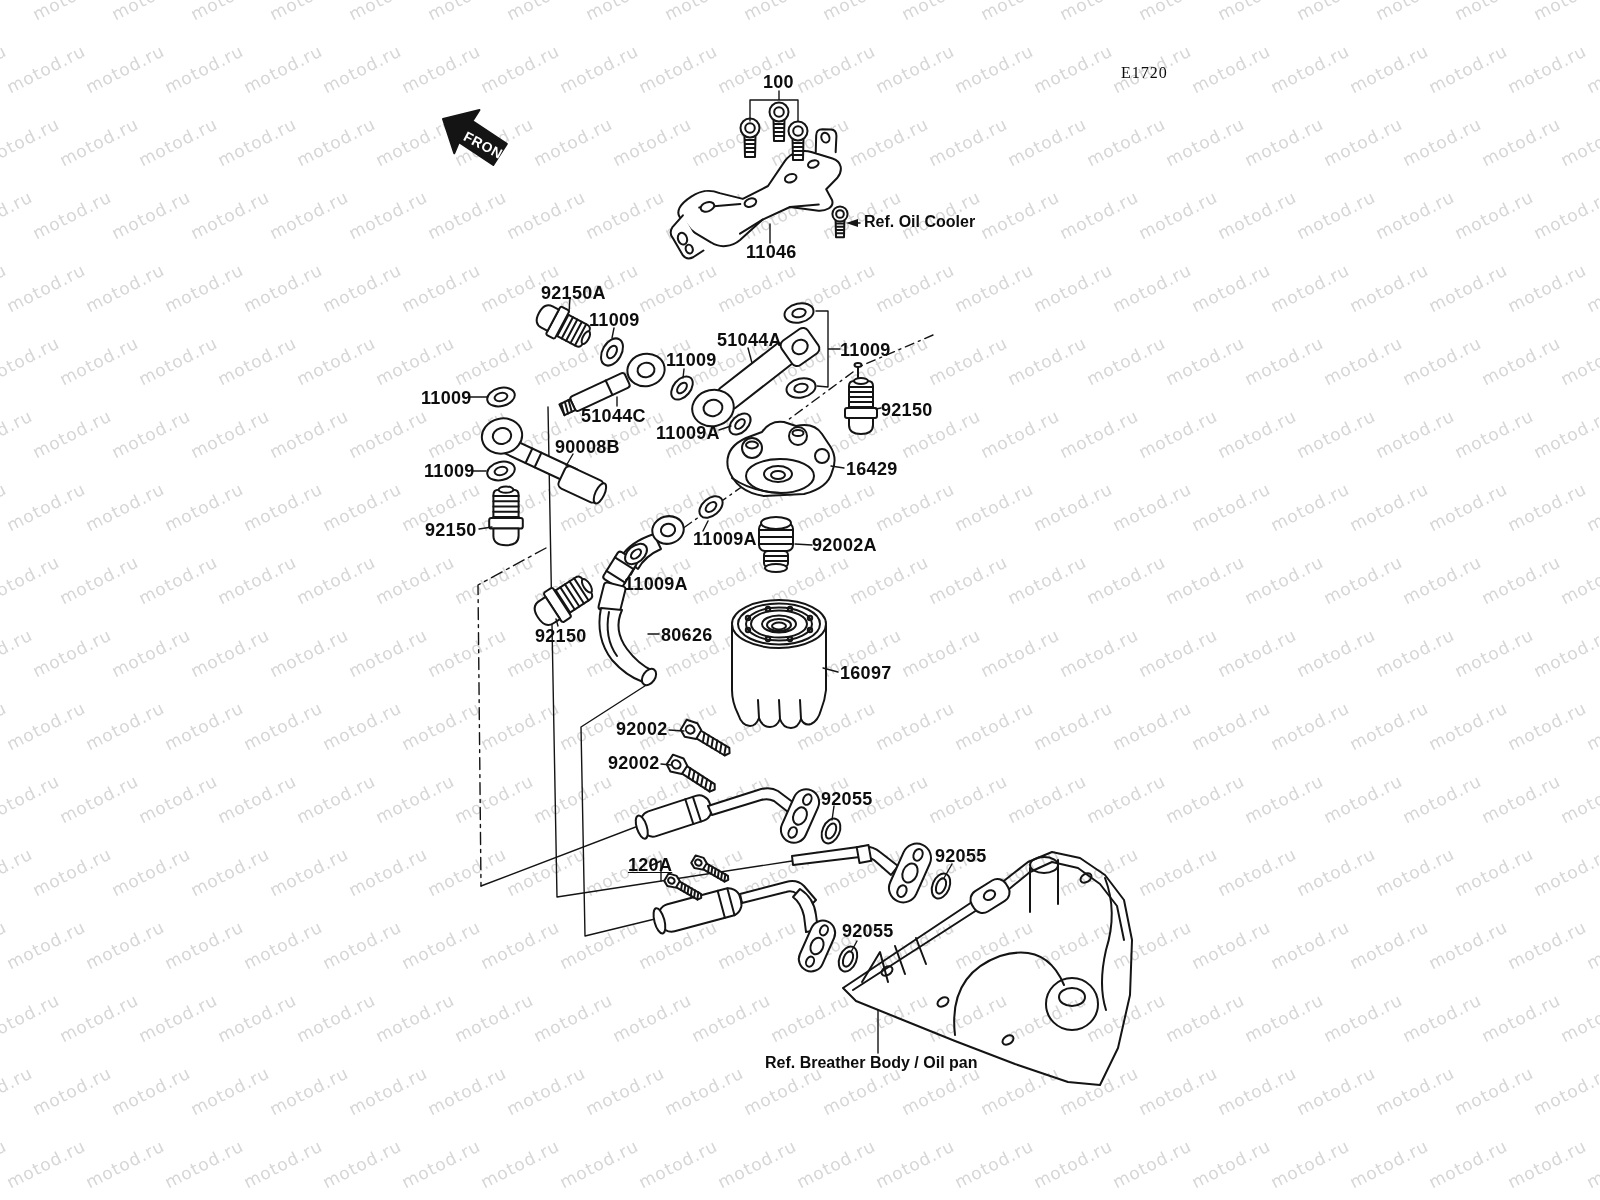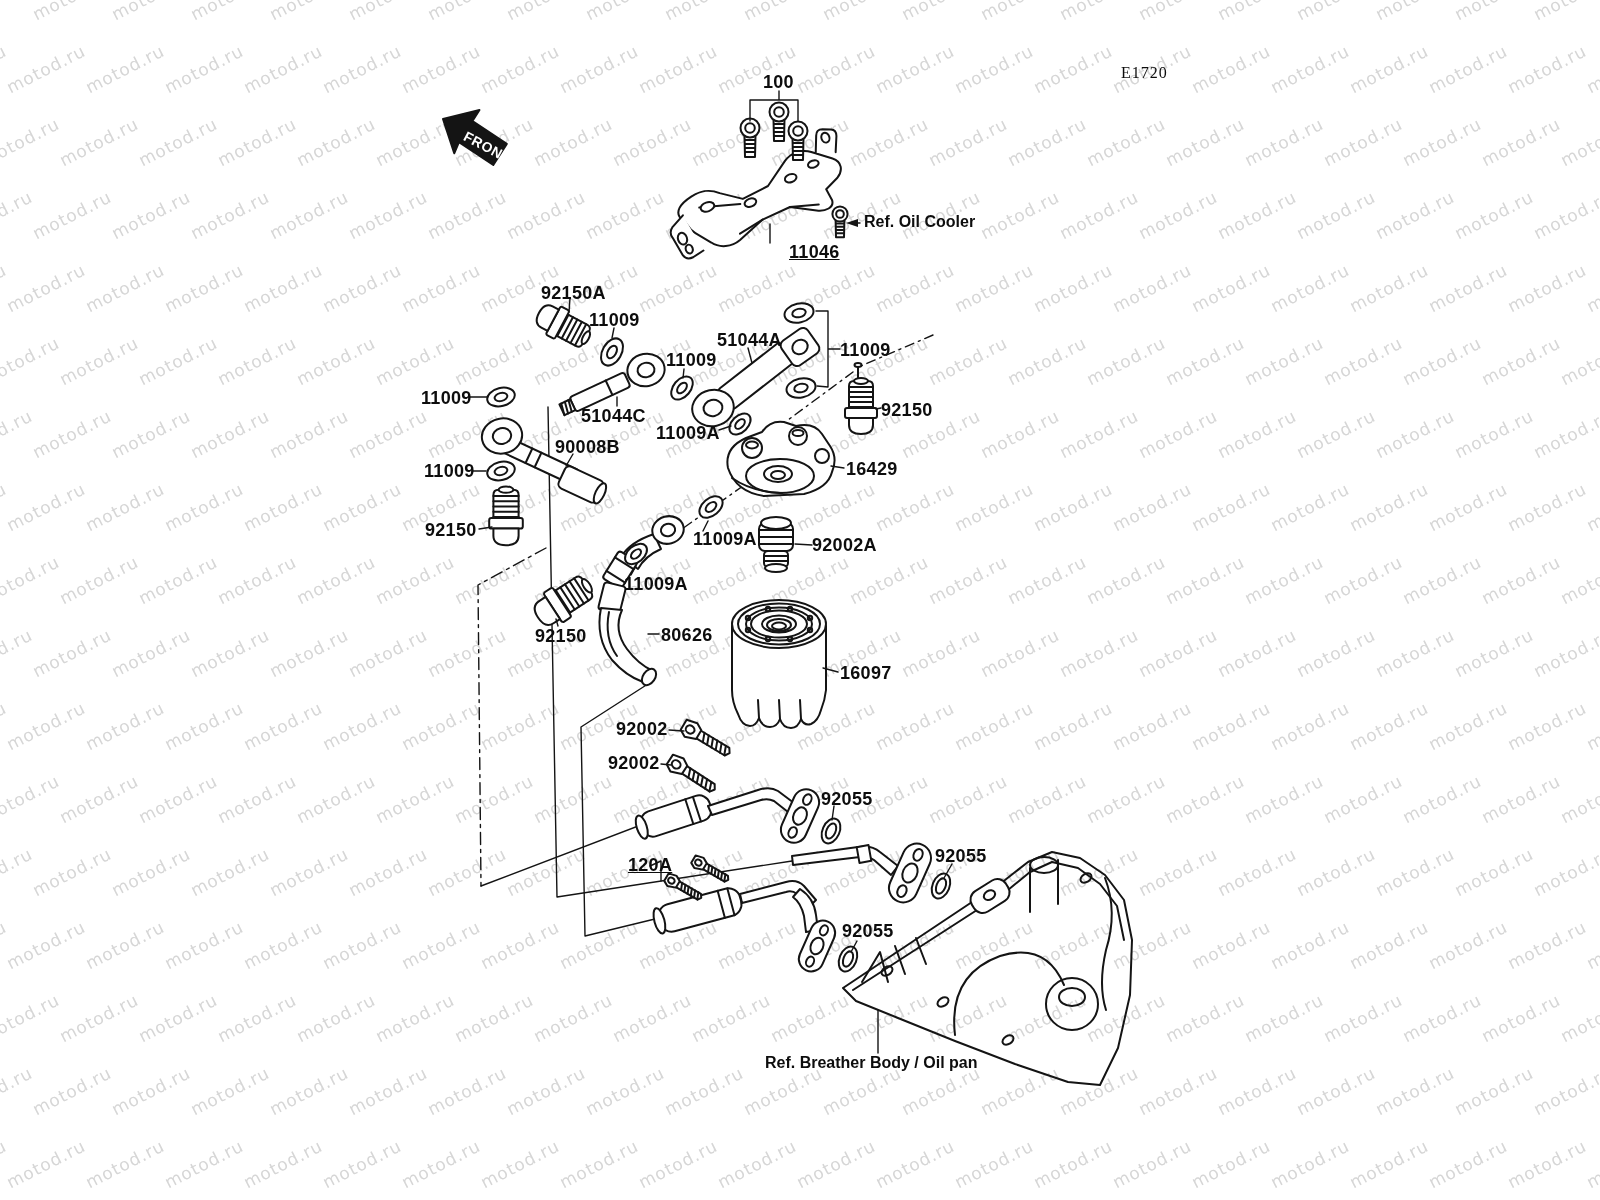--- a/index.html
+++ b/index.html
@@ -663,21 +663,21 @@
         M650,866 L661,861 L661,881
         M857,941 L851,952
         M878,1010 L878,1053"></path>
       <path class="bk" d="M846,223 L858,219 L858,227 Z"></path>
     </g>
   </svg>
 
   <div class="labels-layer">
       <div class="plabel part" style="left: 763px; top: 72px;">100</div>
       <div class="plabel code" style="left: 1121px; top: 64px;">E1720</div>
-      <div class="plabel part" style="left: 789px; top: 242px; text-decoration: underline;">11046</div>
+      <div class="plabel part" style="left: 746px; top: 242px;">11046</div>
       <div class="plabel ref" style="left: 864px; top: 213px;">Ref. Oil Cooler</div>
       <div class="plabel part" style="left: 541px; top: 283px;">92150A</div>
       <div class="plabel part" style="left: 589px; top: 310px;">11009</div>
       <div class="plabel part" style="left: 717px; top: 330px;">51044A</div>
       <div class="plabel part" style="left: 666px; top: 350px;">11009</div>
       <div class="plabel part" style="left: 840px; top: 340px;">11009</div>
       <div class="plabel part" style="left: 421px; top: 388px;">11009</div>
       <div class="plabel part" style="left: 581px; top: 406px;">51044C</div>
       <div class="plabel part" style="left: 656px; top: 423px;">11009A</div>
       <div class="plabel part" style="left: 881px; top: 400px;">92150</div>

